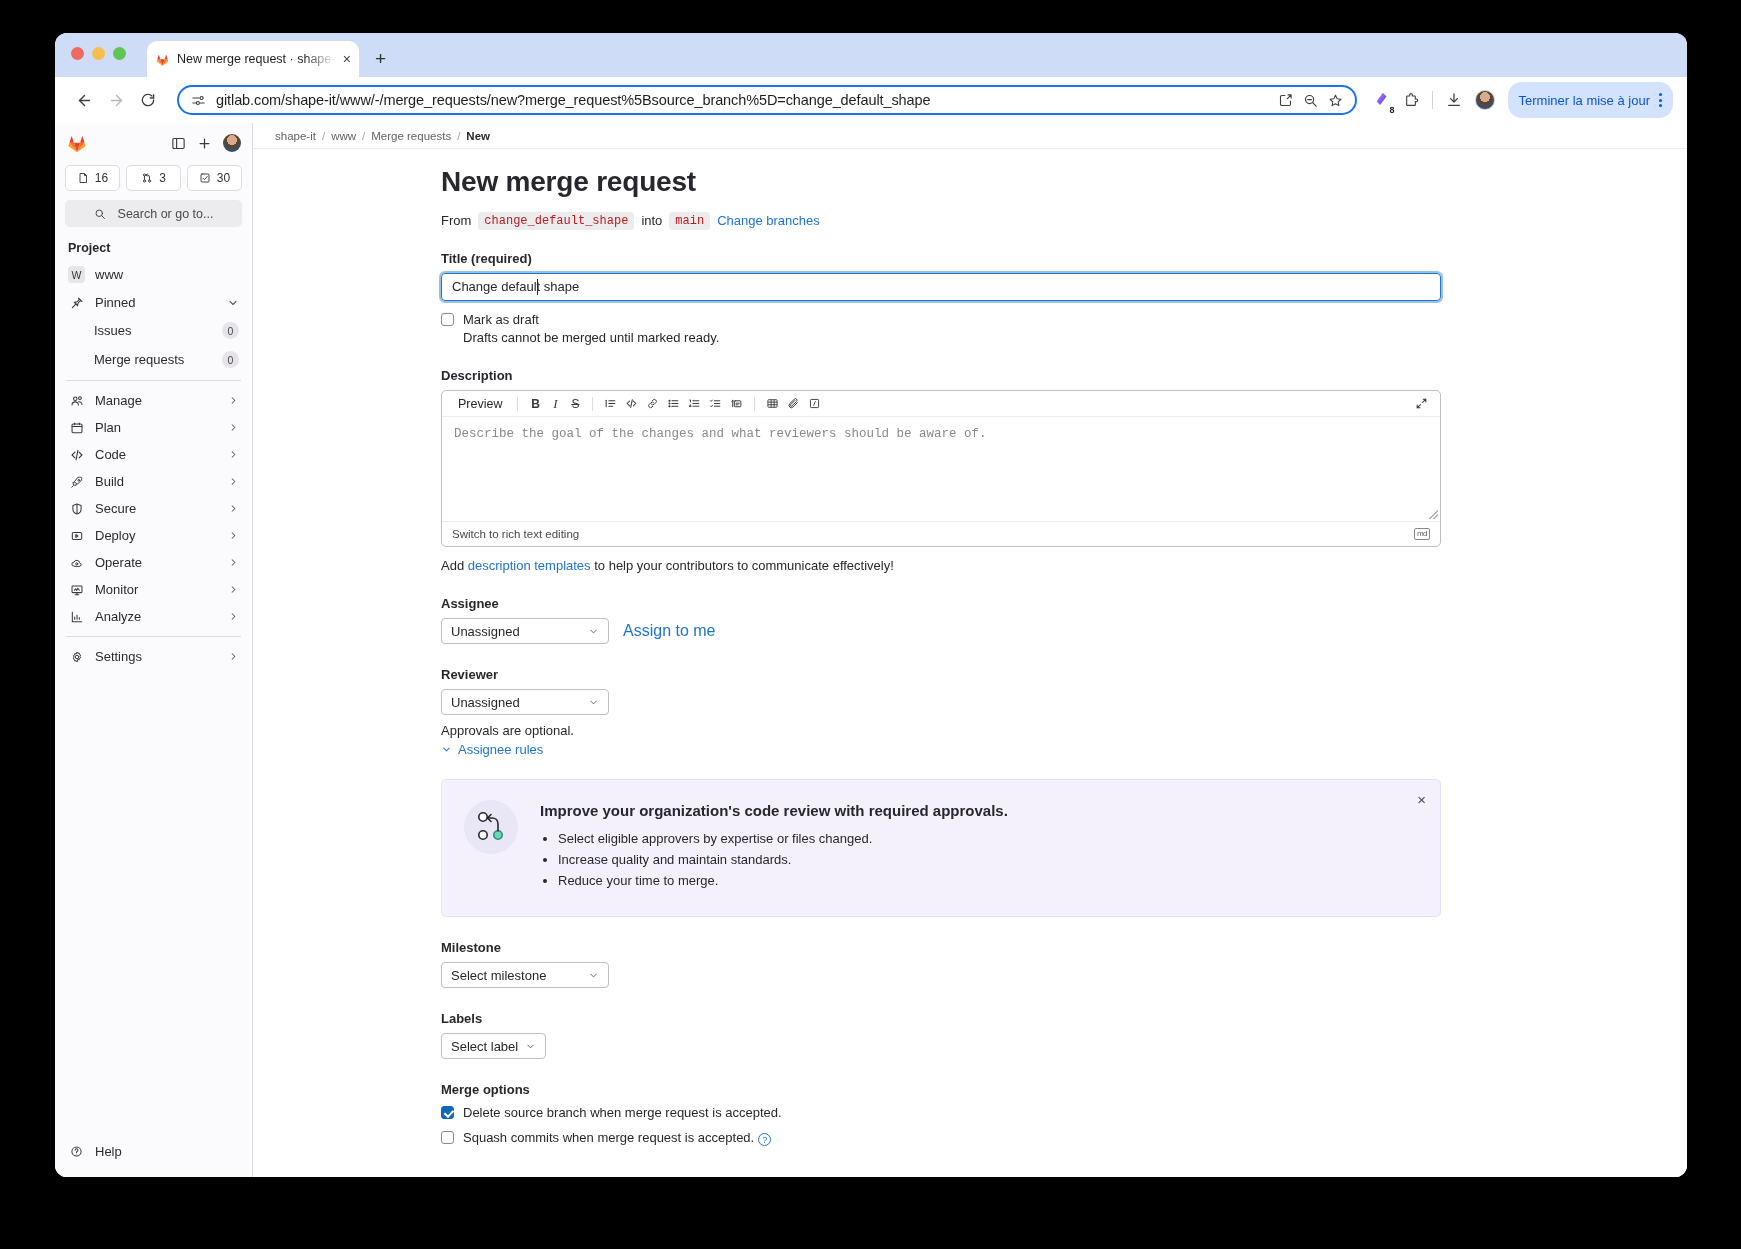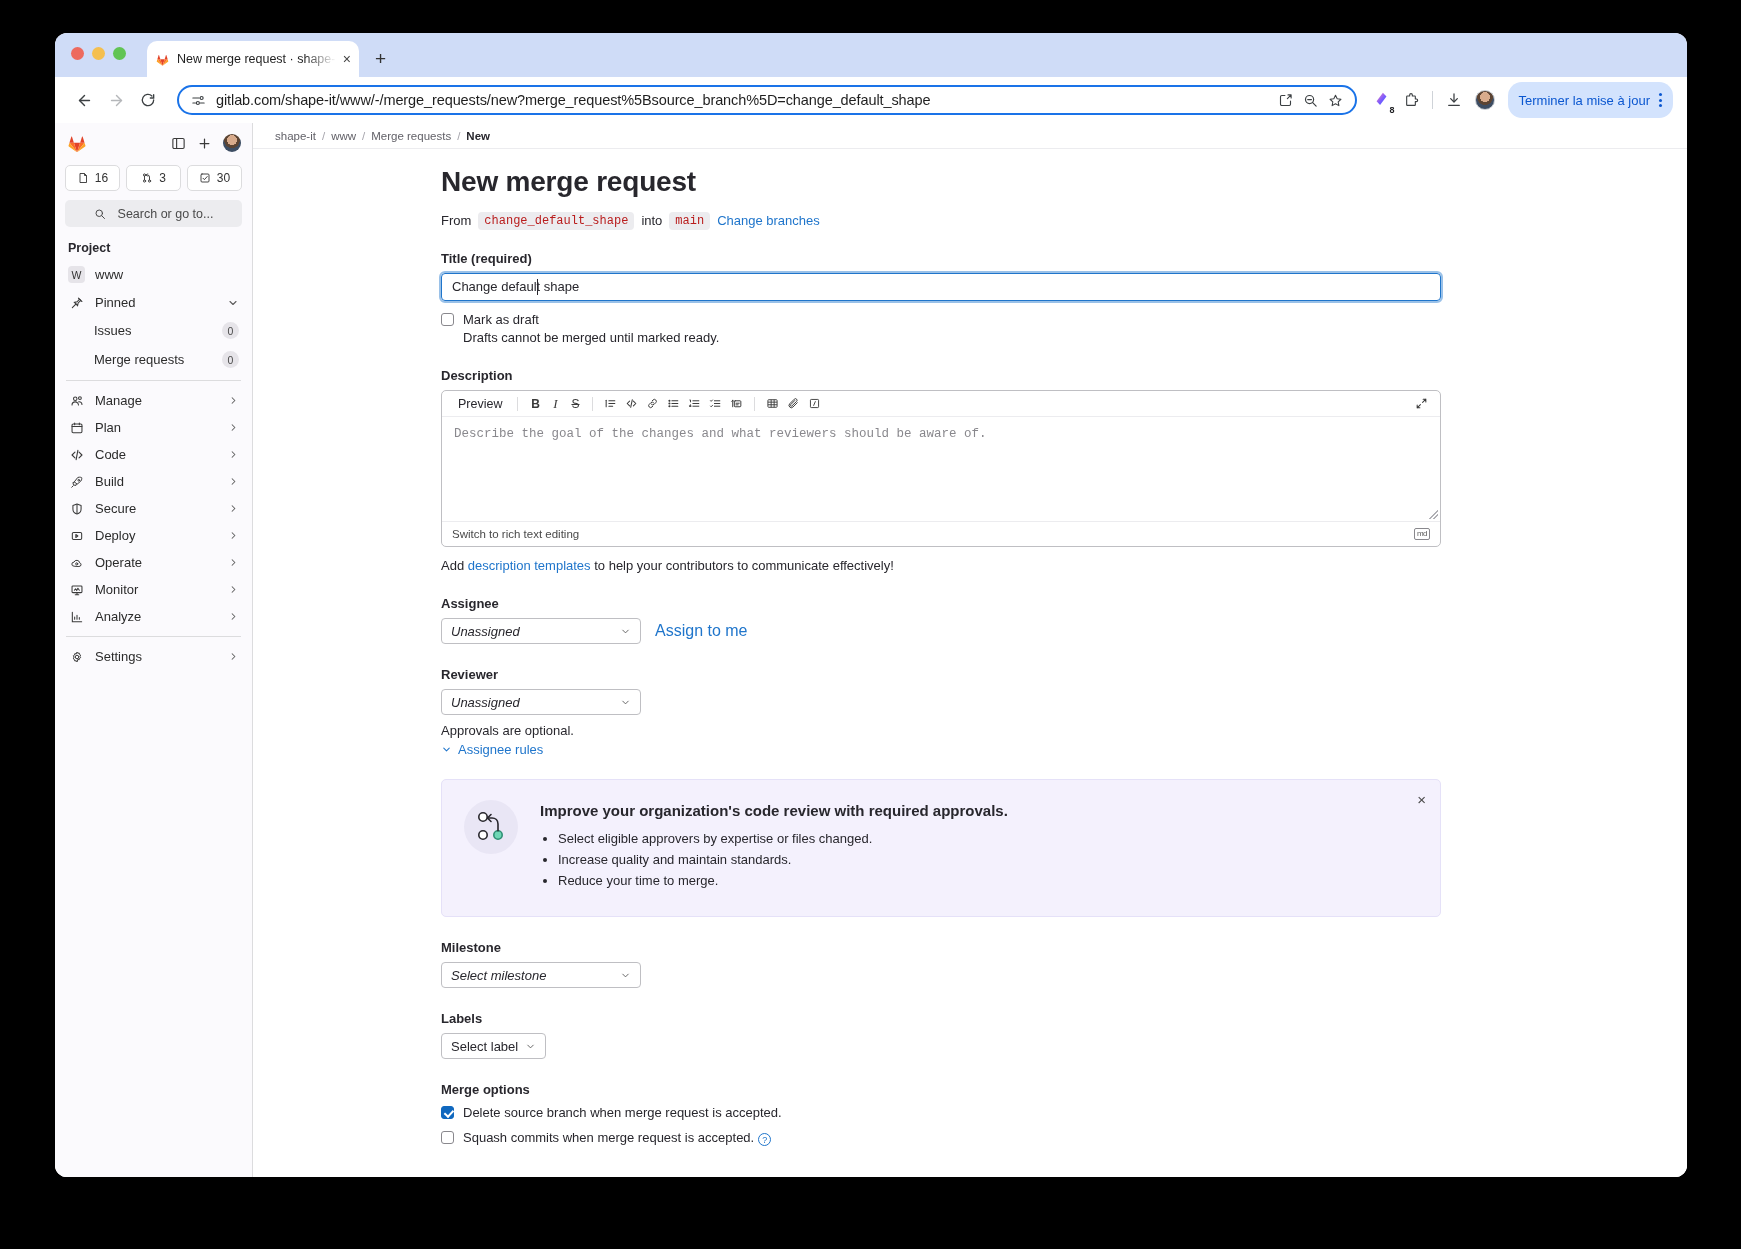--- a/index.html
+++ b/index.html
@@ -199,21 +199,21 @@
     letter-spacing:-0.5px; line-height:10px;
   }
   .helper { font-size:13px; color:#28272d; margin-top:11px; }
 
   .select {
     height:26px; border:1px solid #bfbfc3; border-radius:4px; background:#fff;
     display:flex; align-items:center; padding:0 9px; font-size:13px; color:#28272d;
     cursor:pointer;
   }
   .select .chev { margin-left:auto; color:#5c5c5c; display:flex; padding-left:10px; }
-  .select.w200 { width:200px;font-style:italic; }
+  .select.w200 { width:168px; }
   .select.fit { display:inline-flex; }
 
   .row-inline { display:flex; align-items:center; gap:14px; }
   .small-note { font-size:13px; color:#28272d; margin-top:8px; }
   .approval-toggle { display:flex; align-items:center; gap:6px; margin-top:4px; font-size:13px; color:#1f75cb; cursor:pointer; }
 
   
   .promo {
     width:1000px; margin-top:22px; background:#f4f1fd; border:1px solid #e5e1f8;
     border-radius:5px; padding:20px 22px 22px; display:flex; gap:22px; position:relative;
@@ -597,20 +597,32 @@
             </svg>
           </span>
         <span class="lbl">Settings</span>
         <span class="chev">
             <svg width="11" height="11" viewBox="0 0 24 24" fill="none" stroke="currentColor" stroke-width="2.2" stroke-linecap="round" stroke-linejoin="round">
               <path d="M9 6l6 6-6 6"></path>
             </svg>
           </span>
       </div>
 
+      <div class="sb-bottom">
+        <div class="sb-item">
+          <span class="ico">
+              <svg width="13" height="13" viewBox="0 0 24 24" fill="none" stroke="currentColor" stroke-width="1.9" stroke-linecap="round">
+                <circle cx="12" cy="12" r="8.5"></circle>
+                <path d="M9.5 9.5a2.6 2.6 0 1 1 3.3 2.5c-.6.2-.8.7-.8 1.3v.4"></path>
+                <circle cx="12" cy="16.6" r=".9" fill="currentColor" stroke="none"></circle>
+              </svg>
+            </span>
+          <span class="lbl">Help</span>
+        </div>
+      </div>
     </div>
 
     <div class="content">
 
       <div class="breadcrumb">
         <span class="crumb">shape-it</span>
         <span class="sep">/</span>
         <span class="crumb">www</span>
         <span class="sep">/</span>
         <span class="crumb">Merge requests</span>

